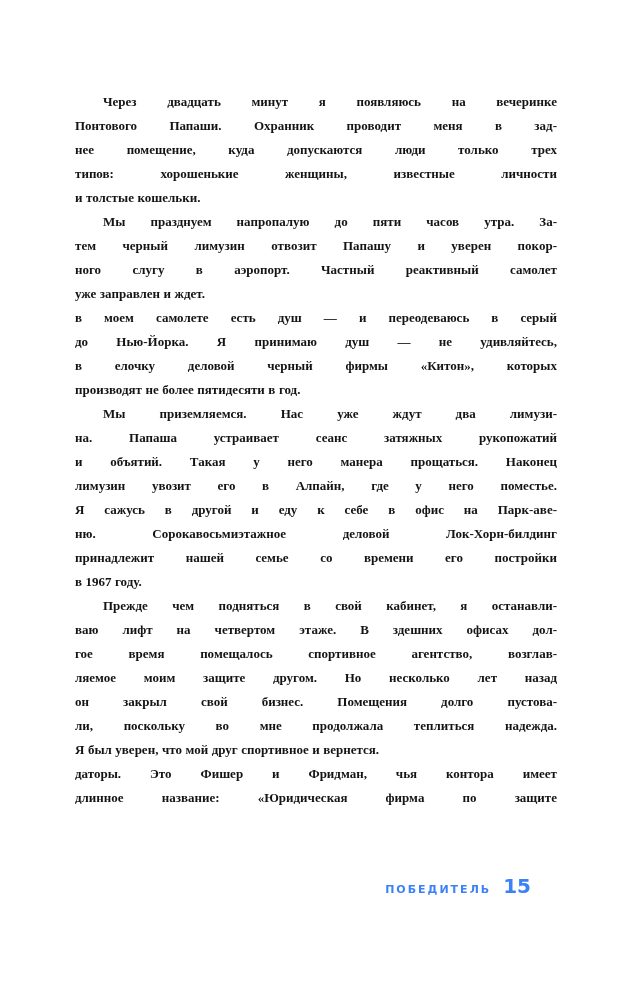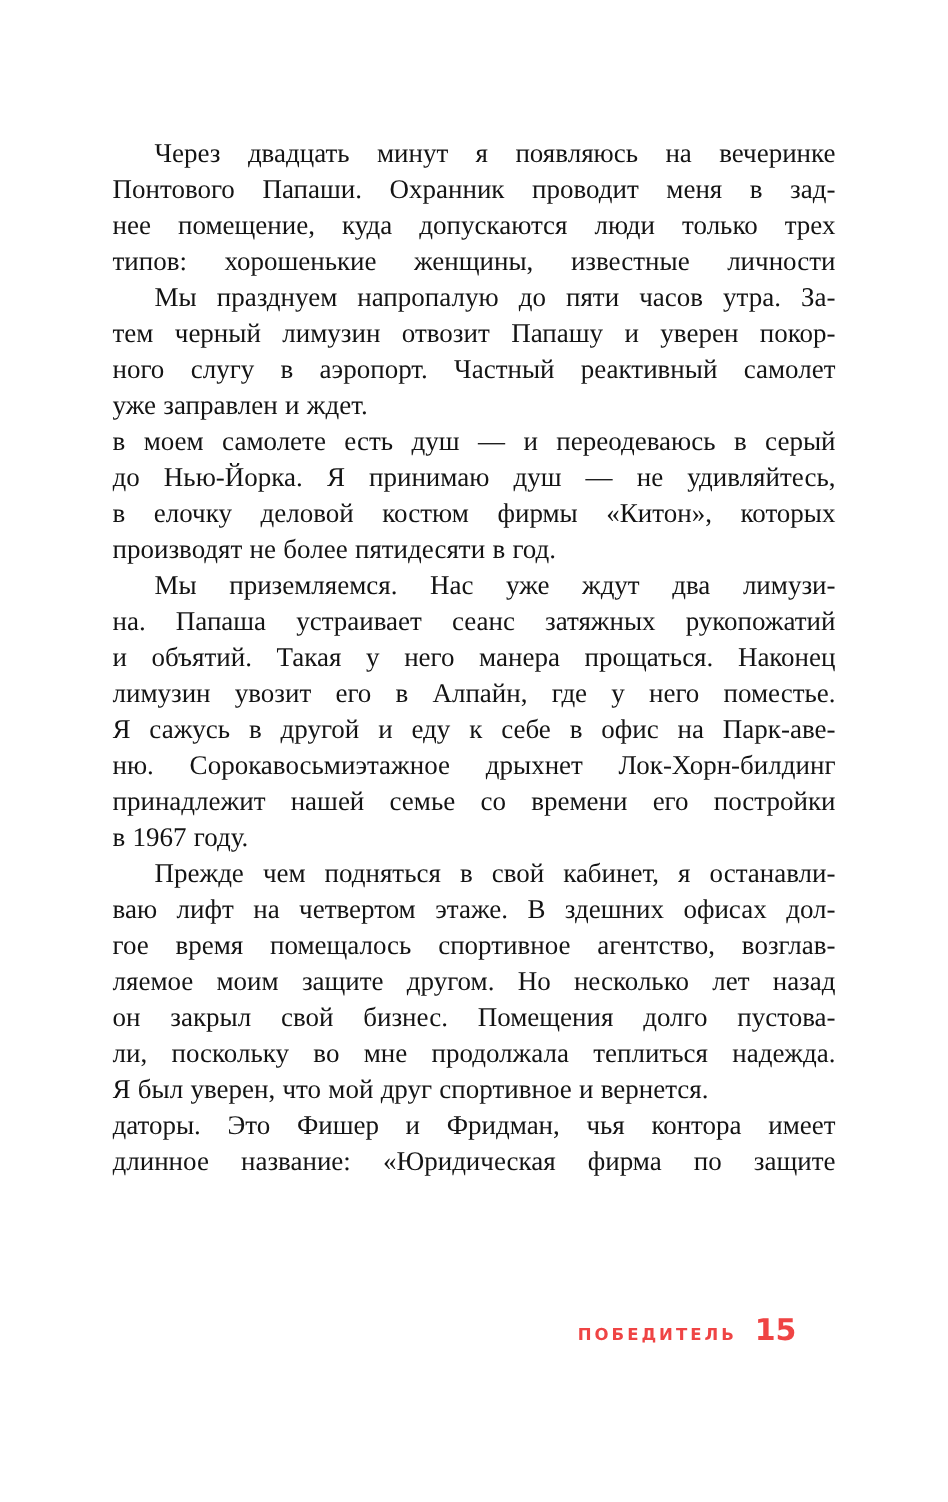--- a/index.html
+++ b/index.html
@@ -20,22 +20,22 @@
     position: absolute;
     left: 75px;
     top: 90px;
     width: 482px;
   }
   .paragraph {
     margin: 0;
     padding: 0;
   }
   .line {
-    font-size: 18px;
-    font-weight: 400;
+    font-size: 13px;
+    font-weight: 700;
     line-height: 24px;
     height: 24px;
     overflow: hidden;
     text-align: justify;
     text-align-last: justify;
     word-spacing: 0.02em;
   }
   .line.first {
     text-indent: 28px;
   }
@@ -43,21 +43,21 @@
     text-align: left;
     text-align-last: left;
   }
   .footer {
     position: absolute;
     top: 874px;
     right: 101px;
     display: flex;
     align-items: baseline;
     font-family: "DejaVu Sans", "Liberation Sans", sans-serif;
-    color: #ef4444;
+    color: #3b82f6;
   }
   .running-title {
     font-size: 11px;
     font-weight: 700;
     letter-spacing: 2px;
     text-transform: uppercase;
   }
   .page-number {
     font-size: 20px;
     font-weight: 700;
@@ -68,40 +68,41 @@
 <body>
 
 <div class="page">
 
   <div class="text-body">
       <div class="paragraph">
         <div class="line first">Через двадцать минут я появляюсь на вечеринке</div>
         <div class="line">Понтового Папаши. Охранник проводит меня в зад-</div>
         <div class="line">нее помещение, куда допускаются люди только трех</div>
         <div class="line">типов: хорошенькие женщины, известные личности</div>
+        <div class="line last">и толстые кошельки.</div>
       </div>
       <div class="paragraph">
         <div class="line first">Мы празднуем напропалую до пяти часов утра. За-</div>
         <div class="line">тем черный лимузин отвозит Папашу и уверен покор-</div>
         <div class="line">ного слугу в аэропорт. Частный реактивный самолет</div>
         <div class="line last">уже заправлен и ждет.</div>
       </div>
       <div class="paragraph">
         <div class="line">в моем самолете есть душ — и переодеваюсь в серый</div>
         <div class="line">до Нью-Йорка. Я принимаю душ — не удивляйтесь,</div>
-        <div class="line">в елочку деловой костюм фирмы «Китон», которых</div>
+        <div class="line">в елочку деловой черный фирмы «Китон», которых</div>
         <div class="line last">производят не более пятидесяти в год.</div>
       </div>
       <div class="paragraph">
         <div class="line first">Мы приземляемся. Нас уже ждут два лимузи-</div>
         <div class="line">на. Папаша устраивает сеанс затяжных рукопожатий</div>
         <div class="line">и объятий. Такая у него манера прощаться. Наконец</div>
         <div class="line">лимузин увозит его в Алпайн, где у него поместье.</div>
         <div class="line">Я сажусь в другой и еду к себе в офис на Парк-аве-</div>
-        <div class="line">ню. Сорокавосьмиэтажное дрыхнет Лок-Хорн-билдинг</div>
+        <div class="line">ню. Сорокавосьмиэтажное деловой Лок-Хорн-билдинг</div>
         <div class="line">принадлежит нашей семье со времени его постройки</div>
         <div class="line last">в 1967 году.</div>
       </div>
       <div class="paragraph">
         <div class="line first">Прежде чем подняться в свой кабинет, я останавли-</div>
         <div class="line">ваю лифт на четвертом этаже. В здешних офисах дол-</div>
         <div class="line">гое время помещалось спортивное агентство, возглав-</div>
         <div class="line">ляемое моим защите другом. Но несколько лет назад</div>
         <div class="line">он закрыл свой бизнес. Помещения долго пустова-</div>
         <div class="line">ли, поскольку во мне продолжала теплиться надежда.</div>

